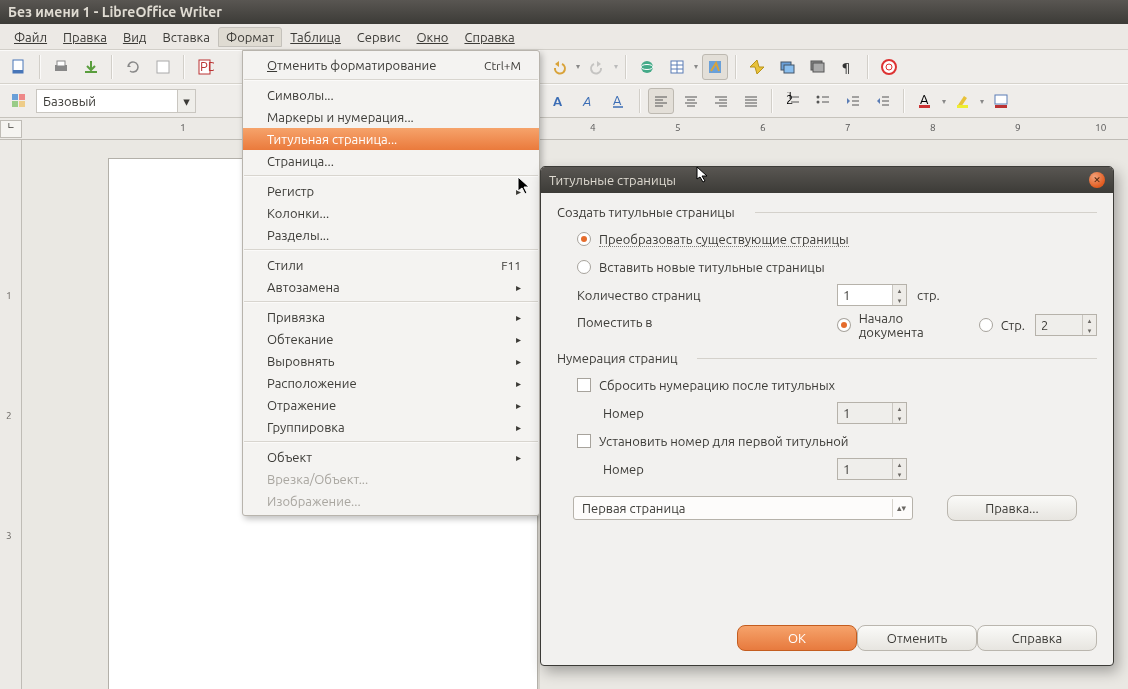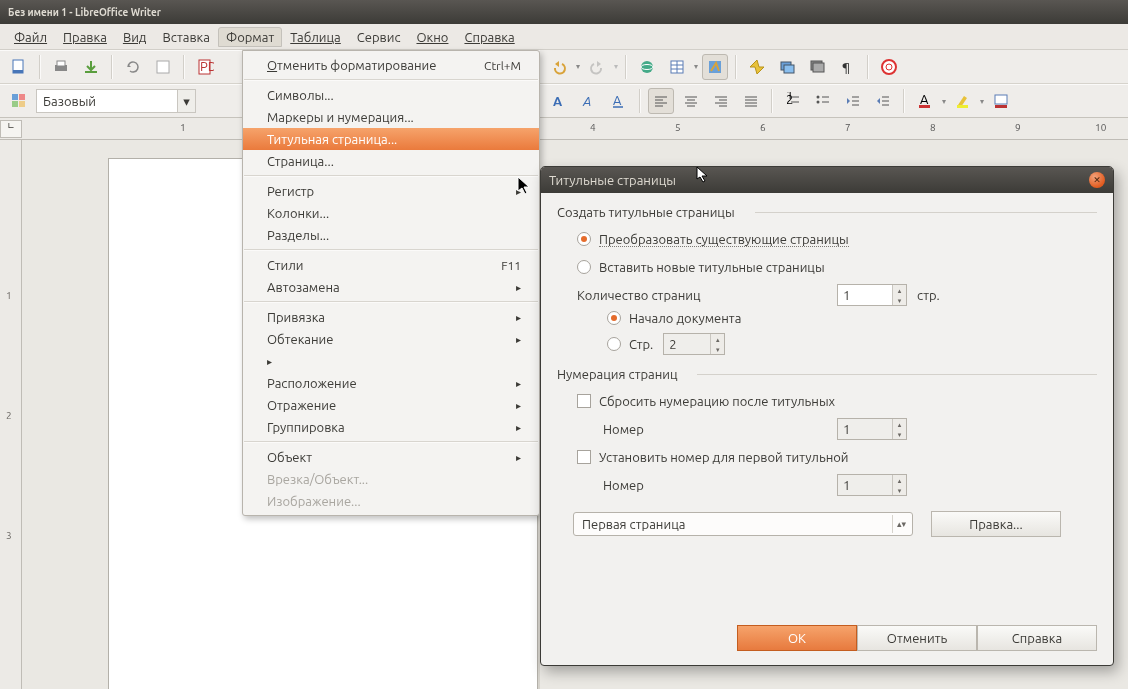--- a/index.html
+++ b/index.html
@@ -1,20 +1,20 @@
 <!DOCTYPE html>
 <html><head>
 <meta charset="utf-8">
 <style>
 *{box-sizing:border-box;margin:0;padding:0;font-family:"Ubuntu","DejaVu Sans",Arial,sans-serif;font-size:13px;color:#3c3b37;-webkit-font-smoothing:antialiased}
 body{background:#f2f1f0;width:1128px;height:689px;overflow:hidden;position:relative}
 
 
 .titlebar{height:24px;background:linear-gradient(#595652,#3c3b37);padding:0 8px;display:flex;align-items:center}
-.titlebar span{color:#dfdbd2;font-weight:bold;font-size:10px}
+.titlebar span{color:#dfdbd2;font-weight:bold;font-size:14px}
 
 
 .menubar{height:26px;background:#ece9e5;border-bottom:1px solid #d2cfc9;display:flex;align-items:center;padding:0 6px}
 .menubar .item{padding:3px 8px;cursor:default}
 .menubar .item.open{background:#dfdbd2;border:1px solid #c4c1bb;border-radius:3px 3px 0 0;padding:2px 7px}
 .menubar .ul{text-decoration:underline}
 
 
 .toolbar{height:34px;background:#efedea;border-top:1px solid #fbfaf9;border-bottom:1px solid #d6d3cc;display:flex;align-items:center;padding:0 6px;gap:4px}
 .toolbar2{height:34px;background:#efedea;border-top:1px solid #fbfaf9;border-bottom:1px solid #c6c3bc;display:flex;align-items:center;padding:0 6px;gap:4px}
@@ -61,21 +61,21 @@
 .radio,.check{display:flex;align-items:center;gap:8px}
 .radio .dot{width:14px;height:14px;border:1px solid #a7a39c;border-radius:50%;background:#fff;display:flex;align-items:center;justify-content:center}
 .radio.sel .dot::after{content:"";width:6px;height:6px;border-radius:50%;background:#e56c2c}
 .check .box{width:14px;height:14px;border:1px solid #a7a39c;background:#fff}
 .spin{width:70px;height:22px;border:1px solid #b6b2aa;background:#fff;display:flex;align-items:center;position:relative;padding:0 16px 0 5px}
 .spin.dis{background:#efeeeb;color:#a9a6a0}
 .spin .ar{position:absolute;right:0;top:0;bottom:0;width:14px;border-left:1px solid #c9c6c0;background:#eeece8;display:flex;flex-direction:column}
 .spin .ar div{flex:1;display:flex;align-items:center;justify-content:center;font-size:7px;color:#6b6864}
 .combo{height:24px;border:1px solid #b6b2aa;background:#fdfcfb;width:340px;display:flex;align-items:center;padding:0 8px;position:relative;border-radius:3px}
 .combo .dd{position:absolute;right:2px;top:2px;bottom:2px;width:18px;display:flex;align-items:center;justify-content:center;border-left:1px solid #d6d3cc;font-size:9px;color:#6b6864}
-.btn{height:26px;padding:0 18px;border:1px solid #bab6ae;border-radius:0;background:linear-gradient(#fafaf8,#e7e5e0);display:flex;align-items:center;justify-content:center;min-width:90px}
+.btn{height:26px;padding:0 18px;border:1px solid #bab6ae;border-radius:8px;background:linear-gradient(#fafaf8,#e7e5e0);display:flex;align-items:center;justify-content:center;min-width:90px}
 .btn.primary{background:linear-gradient(#f6a36b,#e77a3e);border-color:#c45d1f;color:#fff}
 .btn.primary *{color:#fff}
 .dbtns{display:flex;justify-content:flex-end;padding:10px 16px 14px 16px;border-top:0}
 .lbl-u{text-decoration:underline}
 .dotted{border-bottom:1px dotted #7c7a75}
 
 
 .ic{width:18px;height:18px}
 
 
@@ -403,20 +403,21 @@
   <div class="msep"></div>
   <div class="mi">
       <span class="lbl">Привязка</span>
       <span class="sub">▸</span>
     </div>
   <div class="mi">
       <span class="lbl">Обтекание</span>
       <span class="sub">▸</span>
     </div>
   <div class="mi">
+      <span class="lbl">Выровнять</span>
       <span class="sub">▸</span>
     </div>
   <div class="mi">
       <span class="lbl">Расположение</span>
       <span class="sub">▸</span>
     </div>
   <div class="mi">
       <span class="lbl">Отражение</span>
       <span class="sub">▸</span>
     </div>
@@ -470,22 +471,23 @@
         <div class="spin">
             <span>1</span>
             <div class="ar">
               <div>▴</div>
               <div>▾</div>
             </div>
           </div>
         <span>стр.</span>
       </div>
       <div class="row" style="align-items:flex-start">
+        <span style="width:220px;padding-top:4px">Поместить в</span>
         <div style="width:20px"></div>
-        <div style="display:flex;flex-direction:column;gap:8px">
+        <div style="display:flex;flex-direction:row;gap:8px">
           <label class="radio sel">
               <span class="dot"></span>
               <span>Начало документа</span>
             </label>
           <div style="display:flex;align-items:center;gap:10px">
             <label class="radio">
                 <span class="dot"></span>
                 <span>Стр.</span>
               </label>
             <div class="spin dis" style="width:62px">
@@ -532,21 +534,21 @@
             <span>1</span>
             <div class="ar">
               <div>▴</div>
               <div>▾</div>
             </div>
           </div>
       </div>
     </div>
 
     <div class="grp g3">
-      <div class="row" style="padding-left:16px;gap:18px">
+      <div class="row" style="padding-left:16px;gap:34px">
         <div class="combo">
           <span>Первая страница</span>
           <div class="dd">▴▾</div>
         </div>
         <div class="btn" style="min-width:130px">
             <span>Правка...</span>
           </div>
       </div>
     </div>
   </div>

